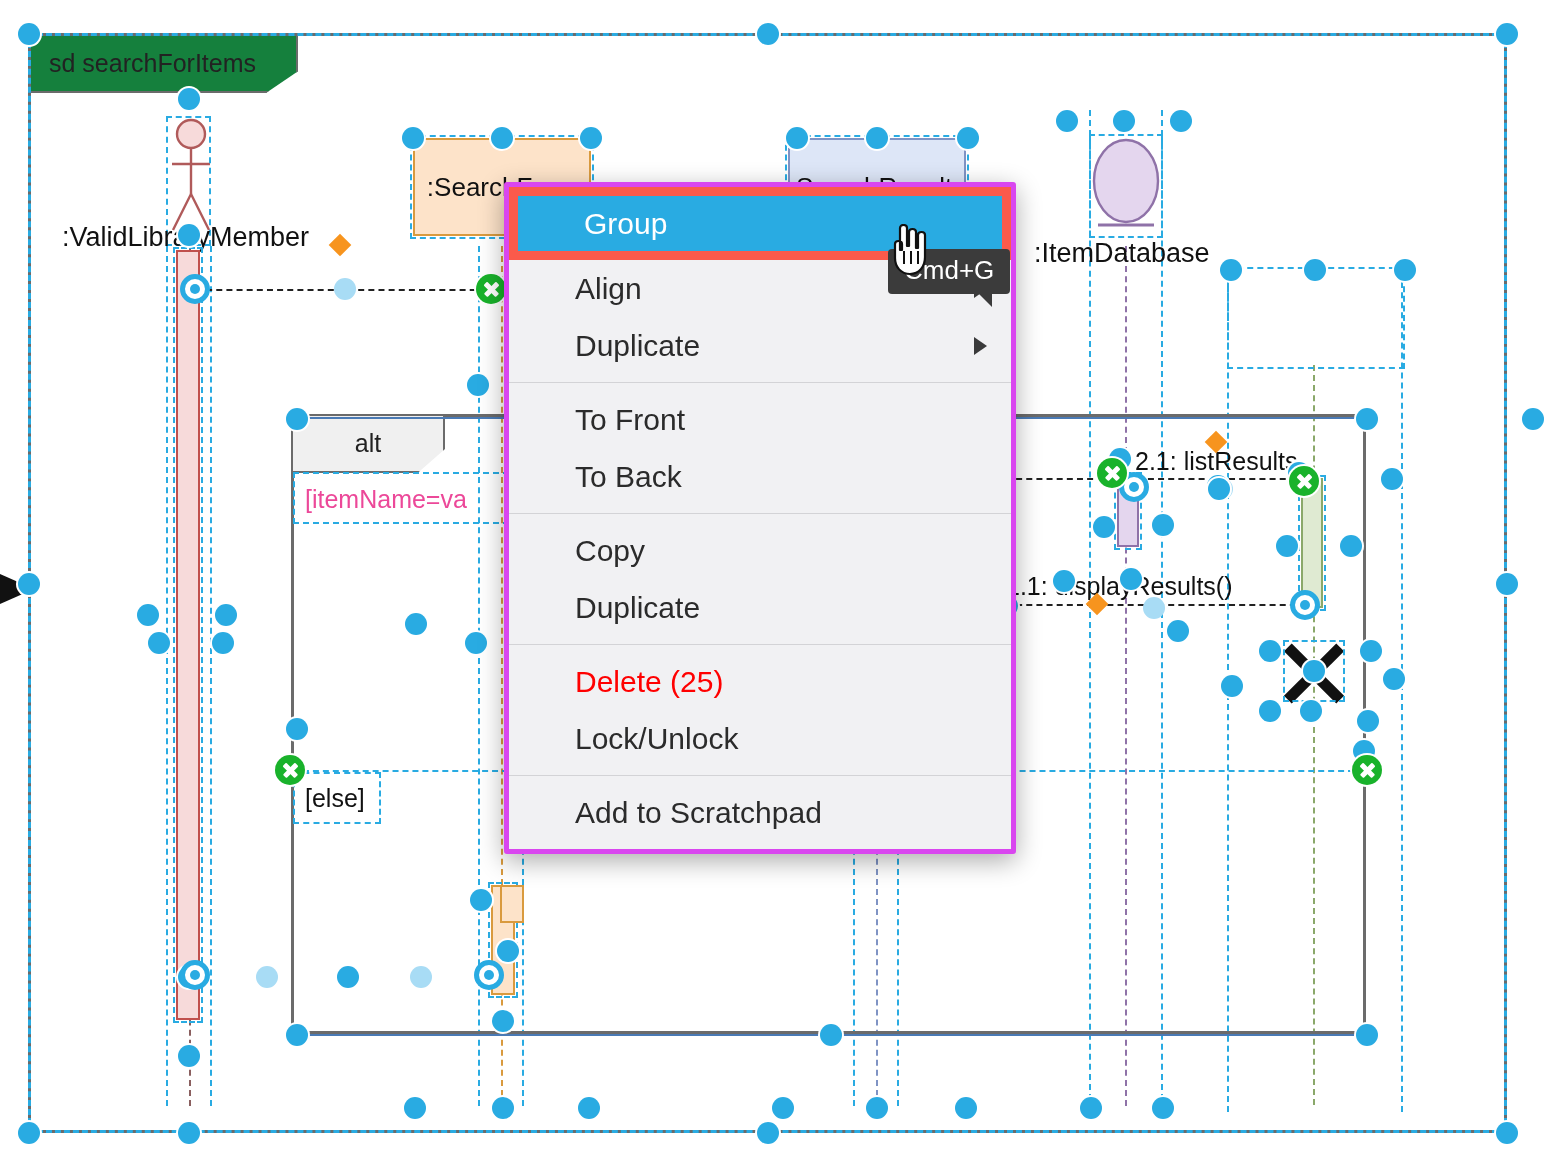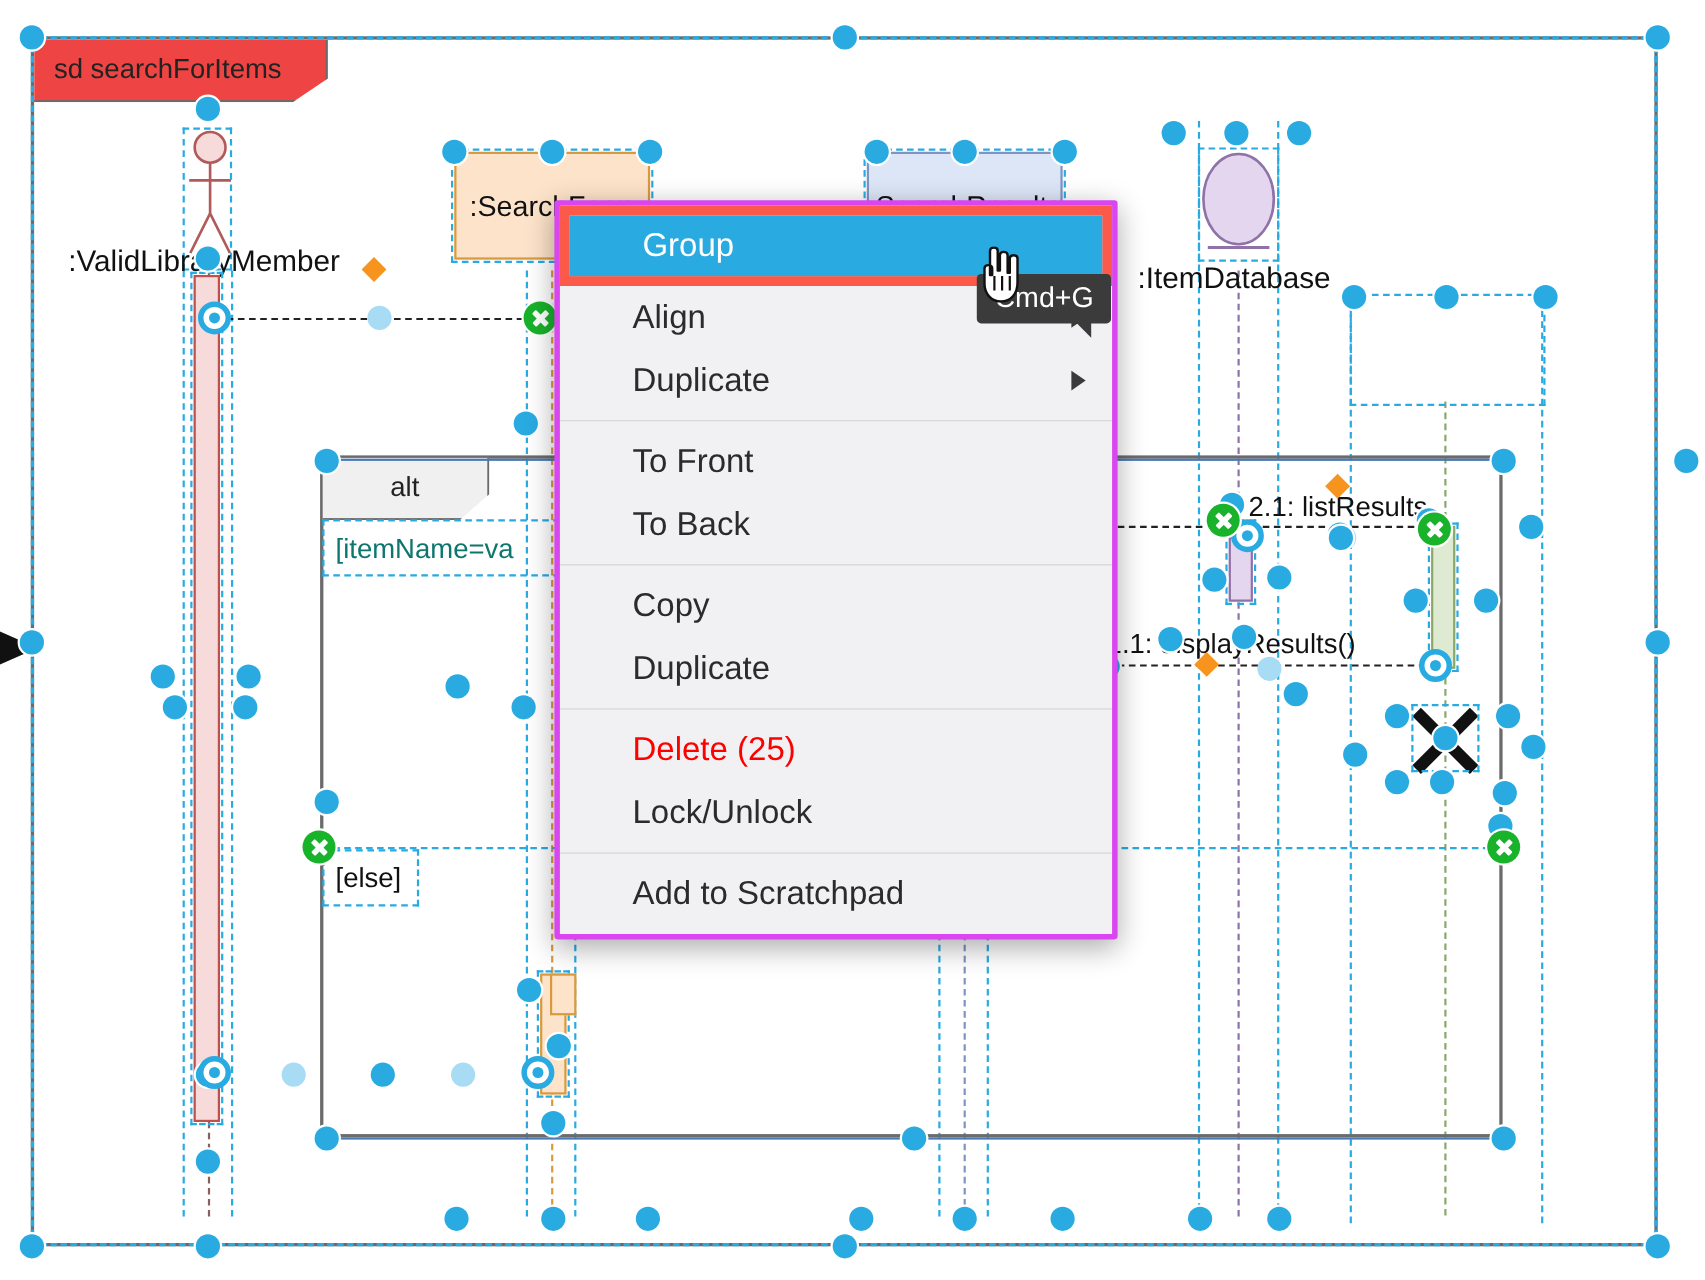--- a/index.html
+++ b/index.html
@@ -36,21 +36,21 @@
 
   
   .seldash{position:absolute;border:2.5px dashed #29ABE2;box-sizing:border-box;}
 
   
   #frame{position:absolute;left:28px;top:33px;width:1479px;height:1100px;
          border:3px solid #6b6b6b;box-sizing:border-box;background:transparent;}
   #frame-sel{position:absolute;left:28px;top:33px;width:1479px;height:1100px;
          border:3px dashed #29ABE2;box-sizing:border-box;}
   #frame-label{position:absolute;left:31px;top:36px;height:55px;
-         background:#ef4444;border-right:2.5px solid #6b6b6b;
+         background:#15803d;border-right:2.5px solid #6b6b6b;
          border-bottom:2.5px solid #6b6b6b;
          padding:0 40px 0 18px;display:flex;align-items:center;
          font-size:25px;color:#222;
          clip-path:polygon(0 0,100% 0,100% 62%,88% 100%,0 100%);}
 
   
   .lifeline{position:absolute;width:0;border-left:2.5px dashed #8a5f5f;}
   .lifeline.blue{border-left-color:#29ABE2;}
   .ll-sel{position:absolute;border-left:2.5px dashed #29ABE2;
           border-right:2.5px dashed #29ABE2;box-sizing:border-box;}
@@ -179,21 +179,21 @@
 
   <div class="act" style="left:1301px;top:478px;width:22px;height:130px;background:#dfead2;border:2.5px solid #8aa86a;"></div>
   <div class="seldash" style="left:1298px;top:475px;width:28px;height:136px;"></div>
 
   <div class="act" style="left:491px;top:885px;width:24px;height:110px;background:#fde3c9;border:2.5px solid #d99a3e;"></div>
   <div class="seldash" style="left:488px;top:882px;width:30px;height:116px;"></div>
   <div class="act" style="left:500px;top:885px;width:24px;height:38px;background:#fde3c9;border:2.5px solid #d99a3e;"></div>
 
   <div id="alt-frag"></div>
   <div id="alt-label">alt</div>
-  <div class="abs" style="left:305px;top:485px;font-size:25px;color:#0f766e;white-space:nowrap;">[itemName=va</div>
+  <div class="abs" style="left:305px;top:485px;font-size:25px;color:#ec4899;white-space:nowrap;">[itemName=va</div>
   <div class="seldash" style="left:293px;top:472px;width:216px;height:52px;"></div>
   <div class="abs" style="left:305px;top:784px;font-size:25px;color:#111;">[else]</div>
   <div class="seldash" style="left:293px;top:772px;width:88px;height:52px;"></div>
 
   <div class="abs" style="left:293px;top:770px;width:1071px;height:0;border-top:2.5px dashed #29ABE2;"></div>
 
   <div class="msgline dashed" style="left:196px;top:289px;width:300px;"></div>
   <div class="odia" style="left:332px;top:237px;"></div>
 
   <div class="msgline dashed" style="left:1006px;top:478px;width:300px;"></div>

